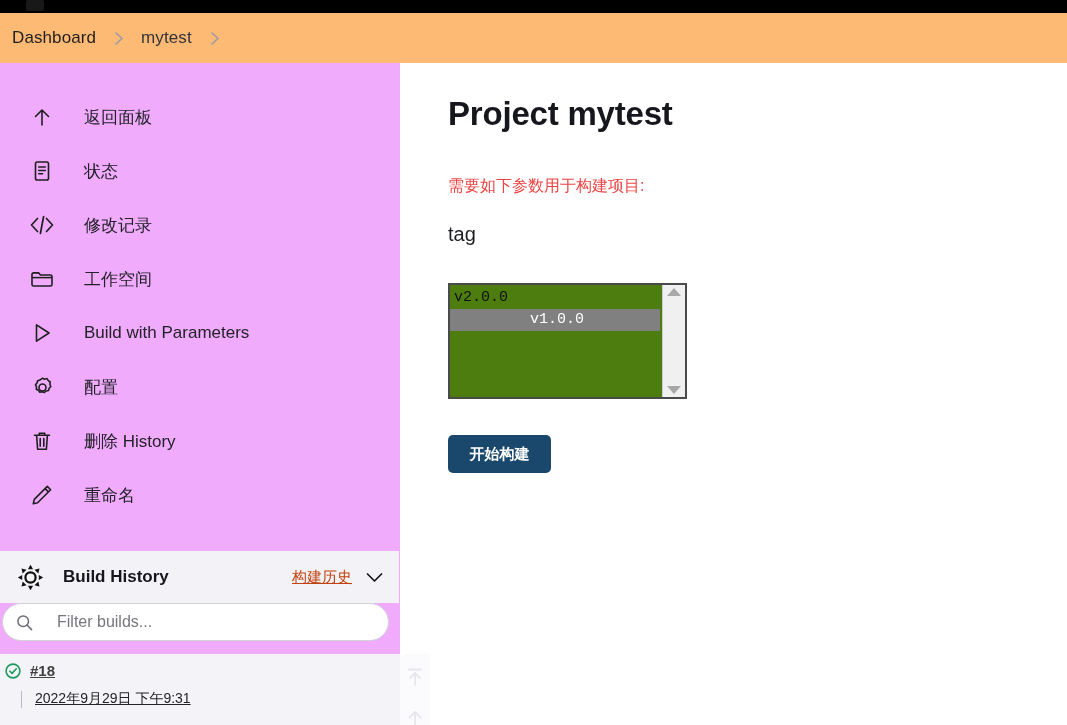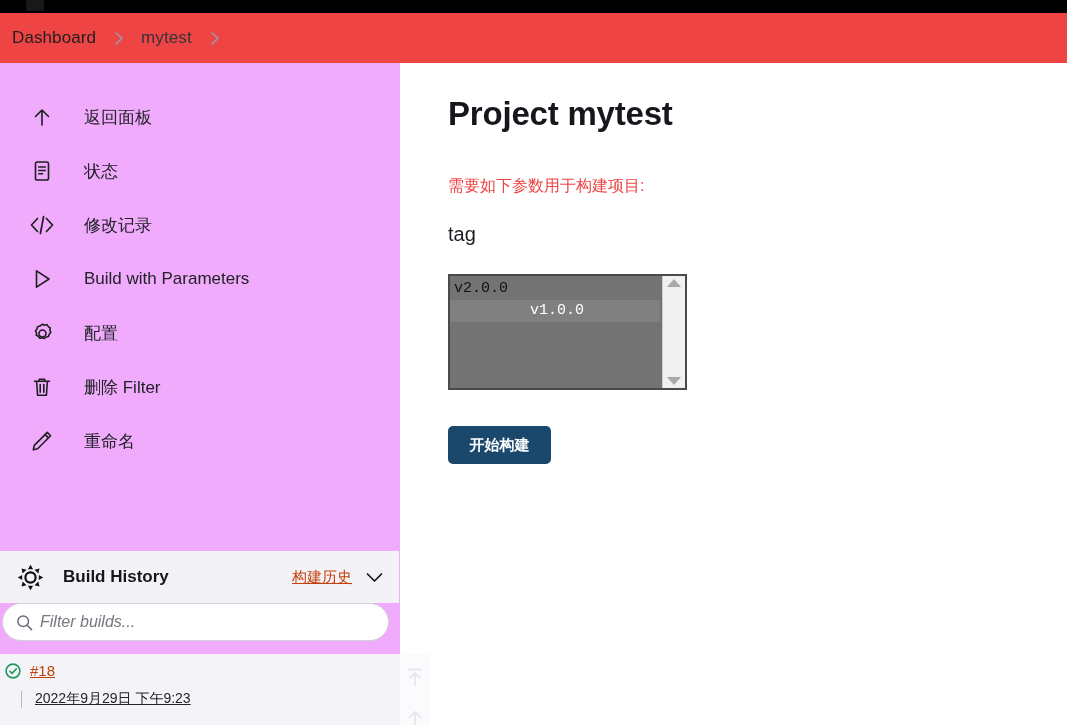--- a/index.html
+++ b/index.html
@@ -23,21 +23,21 @@
     width: 18px; height: 11px;
     background: #2b2b2b;
     border-radius: 2px;
     opacity: .55;
   }
 
   
   .breadcrumb-bar {
     position: absolute; left: 0; top: 13px;
     width: 1067px; height: 50px;
-    background: #ef4444;
+    background: #fdba74;
     display: flex; align-items: center;
     padding-left: 12px;
   }
   .crumb {
     font-size: 17px;
     color: #1f1f1f;
     letter-spacing: .1px;
     cursor: pointer;
   }
   .crumb.muted { color: #33333a; }
@@ -119,42 +119,41 @@
     width: 100%; height: 100%;
     border: 1px solid #d2d2da;
     border-radius: 19px;
     background: #fff;
     display: flex; align-items: center;
     padding-left: 13px;
   }
   .filter-icon { color: #6c6c78; display: flex; align-items: center; }
   .filter-input {
     border: none; outline: none; background: transparent;
-    margin-left: 5px;
+    margin-left: 22px;
     font-family: "Liberation Sans", sans-serif;
     font-size: 16px;
     color: #1f1f27;
     width: 310px;
-    font-style: italic;
   }
   .filter-input::placeholder { color: #76767f; }
 
   
   .build-row {
     position: absolute; left: 0; top: 654px;
     width: 400px; height: 71px;
     background: #f4f4f8;
     padding-top: 8px;
   }
   .build-line1 { display: flex; align-items: center; padding-left: 5px; }
   .status-ico { width: 16px; height: 16px; flex: 0 0 16px; }
   .build-num {
     margin-left: 9px;
-    font-size: 15px; font-weight: normal;
-    color: #c2410c;
+    font-size: 15px; font-weight: bold;
+    color: #404040;
     text-decoration: underline;
     cursor: pointer;
   }
   .build-line2 { display: flex; align-items: center; padding-left: 5px; margin-top: 11px; }
   .tick {
     width: 1px; height: 17px; background: #b9b9c4;
     margin-left: 16px;
   }
   .build-date {
     margin-left: 13px;
@@ -200,24 +199,24 @@
   }
   .param-desc {
     margin-top: 21px;
     font-size: 16px;
     color: #8b8b96;
   }
 
   
   .listbox {
     position: relative;
-    margin-top: 28px;
+    margin-top: 37px;
     width: 239px; height: 116px;
     border: 2px solid #4a4a4a;
-    background: #737373;
+    background: #4d7c0f;
     overflow: hidden;
     text-decoration: underline;
   }
   .listbox .opts { position: absolute; left: 0; top: 2px; right: 25px; }
   .opt {
     height: 22px;
     line-height: 22px;
     padding-left: 4px;
     font-family: "Liberation Mono", monospace;
     font-size: 15px;
@@ -308,20 +307,29 @@
 
     <div class="nav-item">
       <span class="nav-icon">
         <svg width="26" height="24" viewBox="0 0 26 24">
             <path d="M8.5 5.5 L2.5 12 L8.5 18.5 M17.5 5.5 L23.5 12 L17.5 18.5 M14.6 3.5 L11.4 20.5" fill="none" stroke="currentColor" stroke-width="1.7" stroke-linecap="round" stroke-linejoin="round"></path>
           </svg>
       </span>
       <span class="nav-label">修改记录</span>
     </div>
 
+    <div class="nav-item">
+      <span class="nav-icon">
+        <svg width="26" height="24" viewBox="0 0 26 24">
+            <path d="M3 7.5 a1.6 1.6 0 0 1 1.6-1.6 H9.6 l1.9 2.1 H21.4 a1.6 1.6 0 0 1 1.6 1.6 V17.4 a1.6 1.6 0 0 1 -1.6 1.6 H4.6 A1.6 1.6 0 0 1 3 17.4 Z" fill="none" stroke="currentColor" stroke-width="1.6" stroke-linejoin="round"></path>
+            <path d="M3 10.6 H23" fill="none" stroke="currentColor" stroke-width="1.5"></path>
+          </svg>
+      </span>
+      <span class="nav-label">工作空间</span>
+    </div>
 
     <div class="nav-item">
       <span class="nav-icon">
         <svg width="24" height="24" viewBox="0 0 24 24">
             <path d="M6.5 3.8 L19 12 L6.5 20.2 Z" fill="none" stroke="currentColor" stroke-width="1.6" stroke-linejoin="round"></path>
           </svg>
       </span>
       <span class="nav-label">Build with Parameters</span>
     </div>
 
@@ -336,21 +344,21 @@
       </span>
       <span class="nav-label">配置</span>
     </div>
 
     <div class="nav-item">
       <span class="nav-icon">
         <svg width="24" height="24" viewBox="0 0 24 24">
             <path d="M4.5 6.3 H19.5 M9.3 6.3 V4.2 h5.4 v2.1 M6.6 6.3 L7.6 20.3 h8.8 L17.4 6.3 M10.2 9.6 V17.2 M13.8 9.6 V17.2" fill="none" stroke="currentColor" stroke-width="1.6" stroke-linecap="round" stroke-linejoin="round"></path>
           </svg>
       </span>
-      <span class="nav-label">删除 Filter</span>
+      <span class="nav-label">删除 History</span>
     </div>
 
     <div class="nav-item">
       <span class="nav-icon">
         <svg width="24" height="24" viewBox="0 0 24 24">
             <path d="M17.3 3.4 l3.3 3.3 -13.0 13.0 -4.3 1.0 1.0 -4.3 z M15.1 5.6 l3.3 3.3" fill="none" stroke="currentColor" stroke-width="1.6" stroke-linejoin="round"></path>
           </svg>
       </span>
       <span class="nav-label">重命名</span>
     </div>
@@ -399,21 +407,21 @@
       <span class="status-ico">
         <svg width="16" height="16" viewBox="0 0 16 16">
             <circle cx="8" cy="8" r="6.9" fill="none" stroke="#1f9a5c" stroke-width="1.6"></circle>
             <path d="M4.9 8.2 L7.1 10.4 L11.3 5.8" fill="none" stroke="#1f9a5c" stroke-width="1.6" stroke-linecap="round" stroke-linejoin="round"></path>
           </svg>
       </span>
       <span class="build-num">#18</span>
     </div>
     <div class="build-line2">
       <span class="tick"></span>
-      <span class="build-date">2022年9月29日 下午9:23</span>
+      <span class="build-date">2022年9月29日 下午9:31</span>
     </div>
   </div>
 </div>
 
 <div class="scroll-arrows">
   <span class="arw">
     <svg width="18" height="20" viewBox="0 0 18 20">
         <path d="M3 2.5 H15" stroke="currentColor" stroke-width="1.8" stroke-linecap="round"></path>
         <path d="M9 18 V6 M4 11 L9 6 L14 11" fill="none" stroke="currentColor" stroke-width="1.8" stroke-linecap="round" stroke-linejoin="round"></path>
       </svg>

